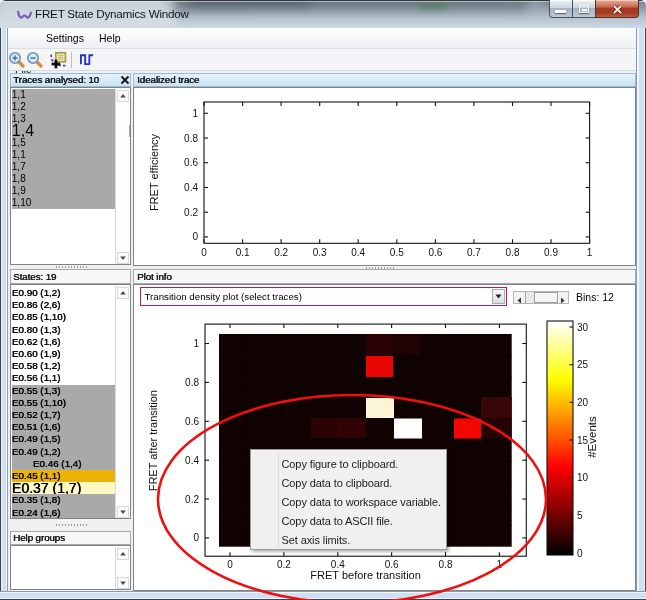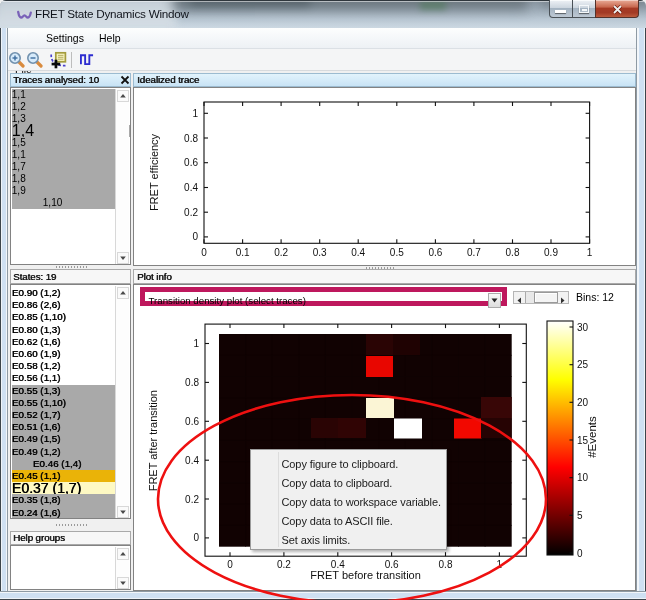--- a/index.html
+++ b/index.html
@@ -79,21 +79,21 @@
 <div class="listbox" style="left:10px;top:87px;width:121px;height:178px;">
 <div style="position:absolute;left:0.8px;top:1px;width:104.7px;height:12px;background:#a9a9a9;font-size:10px;line-height:12px;box-sizing:border-box;">1,1</div>
 <div style="position:absolute;left:0.8px;top:13px;width:104.7px;height:12px;background:#a9a9a9;font-size:10px;line-height:12px;box-sizing:border-box;">1,2</div>
 <div style="position:absolute;left:0.8px;top:25px;width:104.7px;height:12px;background:#a9a9a9;font-size:10px;line-height:12px;box-sizing:border-box;">1,3</div>
 <div style="position:absolute;left:0.8px;top:37px;width:125px;height:12px;background:#a9a9a9;font-size:16px;line-height:12px;box-sizing:border-box;">1,4</div>
 <div style="position:absolute;left:0.8px;top:49px;width:104.7px;height:12px;background:#a9a9a9;font-size:10px;line-height:12px;box-sizing:border-box;">1,5</div>
 <div style="position:absolute;left:0.8px;top:61px;width:104.7px;height:12px;background:#a9a9a9;font-size:10px;line-height:12px;box-sizing:border-box;">1,1</div>
 <div style="position:absolute;left:0.8px;top:73px;width:104.7px;height:12px;background:#a9a9a9;font-size:10px;line-height:12px;box-sizing:border-box;">1,7</div>
 <div style="position:absolute;left:0.8px;top:85px;width:104.7px;height:12px;background:#a9a9a9;font-size:10px;line-height:12px;box-sizing:border-box;">1,8</div>
 <div style="position:absolute;left:0.8px;top:97px;width:104.7px;height:12px;background:#a9a9a9;font-size:10px;line-height:12px;box-sizing:border-box;">1,9</div>
-<div style="position:absolute;left:0.8px;top:109px;width:104.7px;height:12px;background:#a9a9a9;font-size:10px;line-height:12px;box-sizing:border-box;padding-left:31px;">1,10</div>
+<div style="position:absolute;left:0.8px;top:109px;width:104.7px;height:12px;background:#a9a9a9;font-size:10px;line-height:12px;box-sizing:border-box;">1,10</div>
 <div class="sb" style="right:1px;top:1px;width:14px;height:176px;">
 <div class="sbb" style="top:1px;">
           <svg width="10" height="10" viewBox="0 0 10 10" style="position:absolute;left:0;top:0;">
             <path d="M5,3 L7.8,6.6 L2.2,6.6 Z" fill="#4a4a4a"></path>
           </svg>
         </div>
 <div class="sbb" style="top:163px;">
           <svg width="10" height="10" viewBox="0 0 10 10" style="position:absolute;left:0;top:0;">
             <path d="M5,7 L7.8,3.4 L2.2,3.4 Z" fill="#4a4a4a"></path>
           </svg>
@@ -209,21 +209,21 @@
 <line x1="70" y1="148.9" x2="74" y2="148.9" stroke="#111" stroke-width="1.1"></line>
 <line x1="455.6" y1="148.9" x2="451.6" y2="148.9" stroke="#111" stroke-width="1.1"></line>
 <text x="64" y="152.4" font-size="10" fill="#111" text-anchor="end">0</text>
 <text x="24" y="84.5" font-size="11" fill="#111" text-anchor="middle" transform="rotate(-90 24 84.5)">FRET efficiency</text>
 </svg>
     </div>
 <div style="position:absolute;left:366px;top:267px;width:30px;height:2px;background-image:repeating-linear-gradient(90deg,#9a9a9a 0,#9a9a9a 1px,transparent 1px,transparent 3px);"></div>
 <div class="hdrgray" style="left:133px;top:269px;width:503px;height:15px;"></div>
 <div class="hdrtxt" style="position:absolute;left:137px;top:271px;">Plot info</div>
 <div class="listbox" style="left:133px;top:284px;width:503px;height:307px;">
-<div style="position:absolute;left:5.5px;top:2px;width:367px;height:19px;background:#fff;border:5px solid #be185d;box-sizing:border-box;">
+<div style="position:absolute;left:5.5px;top:2px;width:367px;height:19px;background:#fff;border:1px solid #be185d;box-sizing:border-box;">
 <div style="position:absolute;left:4px;top:3px;font-size:9.7px;color:#000;white-space:nowrap;">Transition density plot (select traces)</div>
 <div style="position:absolute;right:1px;top:1px;width:13px;height:15px;background:linear-gradient(#f8f8f8,#ddd);border:1px solid #aaa;box-sizing:border-box;">
           <svg width="9" height="9" viewBox="0 0 9 9" style="position:absolute;left:1px;top:2px;">
             <path d="M1.5,2.5 L7.5,2.5 L4.5,6.5 Z" fill="#222"></path>
           </svg>
         </div>
 </div>
 <div style="position:absolute;left:378.5px;top:6px;width:56.5px;height:13px;background:#e8e8e8;border:1px solid #b5b5b5;box-sizing:border-box;">
 <div style="position:absolute;left:0;top:0;width:11px;height:11px;background:#f2f2f2;border-right:1px solid #aaa;"><svg width="11" height="11" viewBox="0 0 11 11">
             <path d="M7,2.5 L3.5,5.5 L7,8.5 Z" fill="#333"></path>

